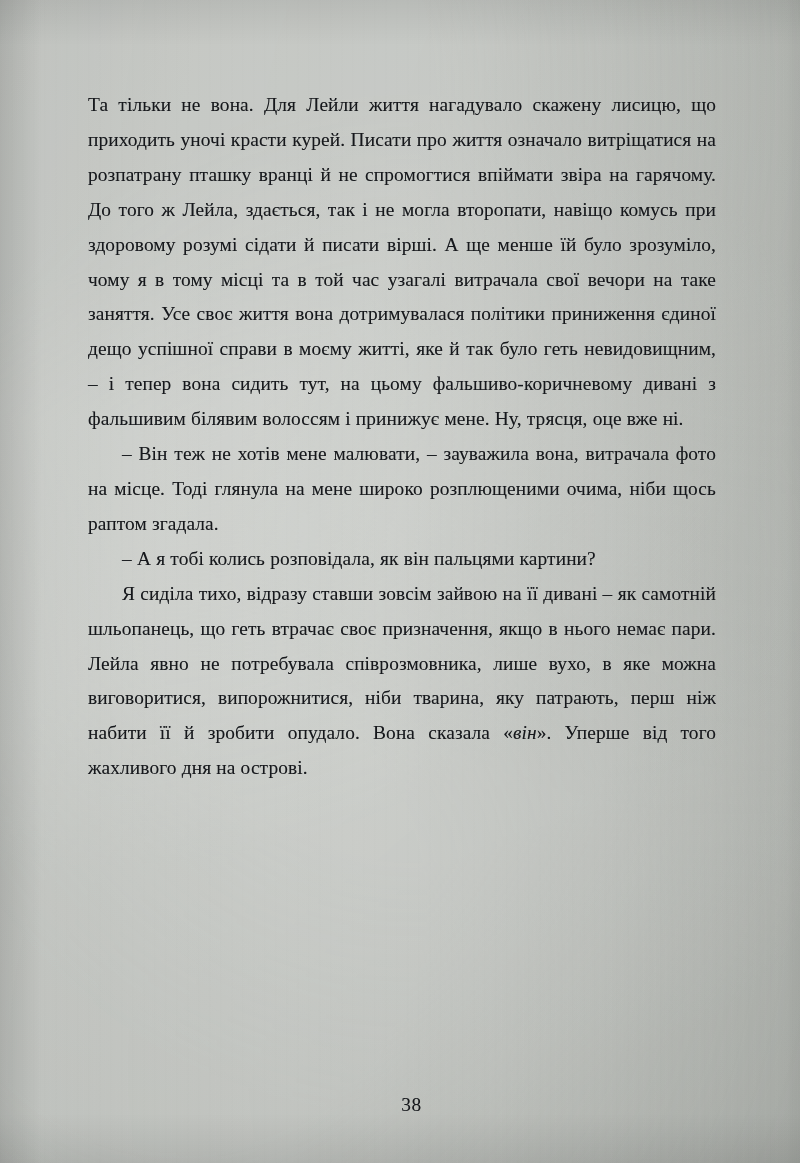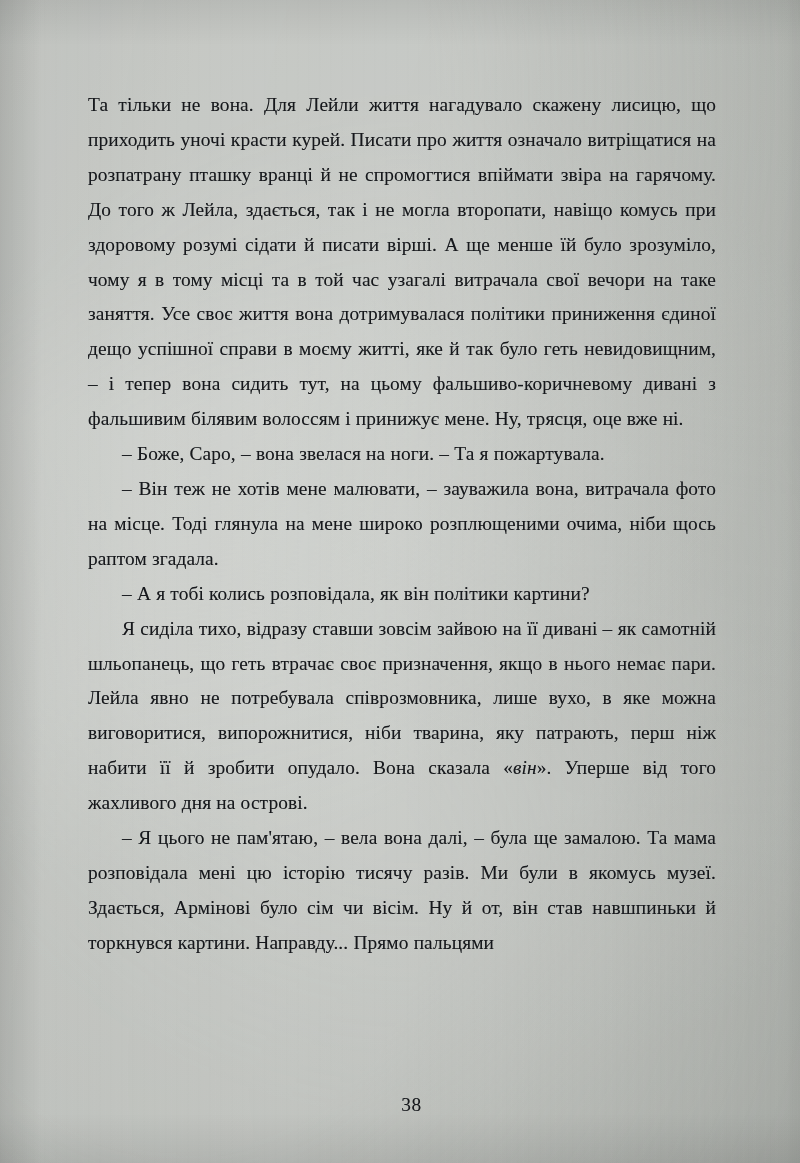--- a/index.html
+++ b/index.html
@@ -117,28 +117,26 @@
 <div id="page">
 
   <div id="grain"></div>
   <div id="streaks"></div>
   <div id="edges"></div>
 
   <div id="text-block">
 
     <p class="para">Та тільки не вона. Для Лейли життя нагадувало скажену лисицю, що приходить уночі красти курей. Писати про життя означало витріщатися на розпатрану пташку вранці й не спромогтися впіймати звіра на гарячому. До того ж Лейла, здається, так і не могла второпати, навіщо комусь при здоровому розумі сідати й писати вірші. А ще менше їй було зрозуміло, чому я в тому місці та в той час узагалі витрачала свої вечори на таке заняття. Усе своє життя вона дотримувалася політики приниження єдиної дещо успішної справи в моєму житті, яке й так було геть невидовищним, – і тепер вона сидить тут, на цьому фальшиво-коричневому дивані з фальшивим білявим волоссям і принижує мене. Ну, трясця, оце вже ні.</p>
 
-    <p class="para">– Боже, Саро, – вона звелася на ноги. – Та я пожартувала.</p>
 
 
     <p class="para">– Він теж не хотів мене малювати, – зауважила вона, витрачала фото на місце. Тоді глянула на мене широко розплющеними очима, ніби щось раптом згадала.</p>
 
-    <p class="para">– А я тобі колись розповідала, як він політики картини?</p>
+    <p class="para">– А я тобі колись розповідала, як він пальцями картини?</p>
 
     <p class="para">Я сиділа тихо, відразу ставши зовсім зайвою на її дивані – як самотній шльопанець, що геть втрачає своє призначення, якщо в нього немає пари. Лейла явно не потребувала співрозмовника, лише вухо, в яке можна виговоритися, випорожнитися, ніби тварина, яку патрають, перш ніж набити її й зробити опудало. Вона сказала «<em class="it">він</em>». Уперше від того жахливого дня на острові.</p>
 
-    <p class="para">– Я цього не пам'ятаю, – вела вона далі, – була ще замалою. Та мама розповідала мені цю історію тисячу разів. Ми були в якомусь музеї. Здається, Армінові було сім чи вісім. Ну й от, він став навшпиньки й торкнувся картини. Направду... Прямо пальцями</p>
 
   </div>
 
   <div id="folio">38</div>
 
 </div>
 
 </body></html>

